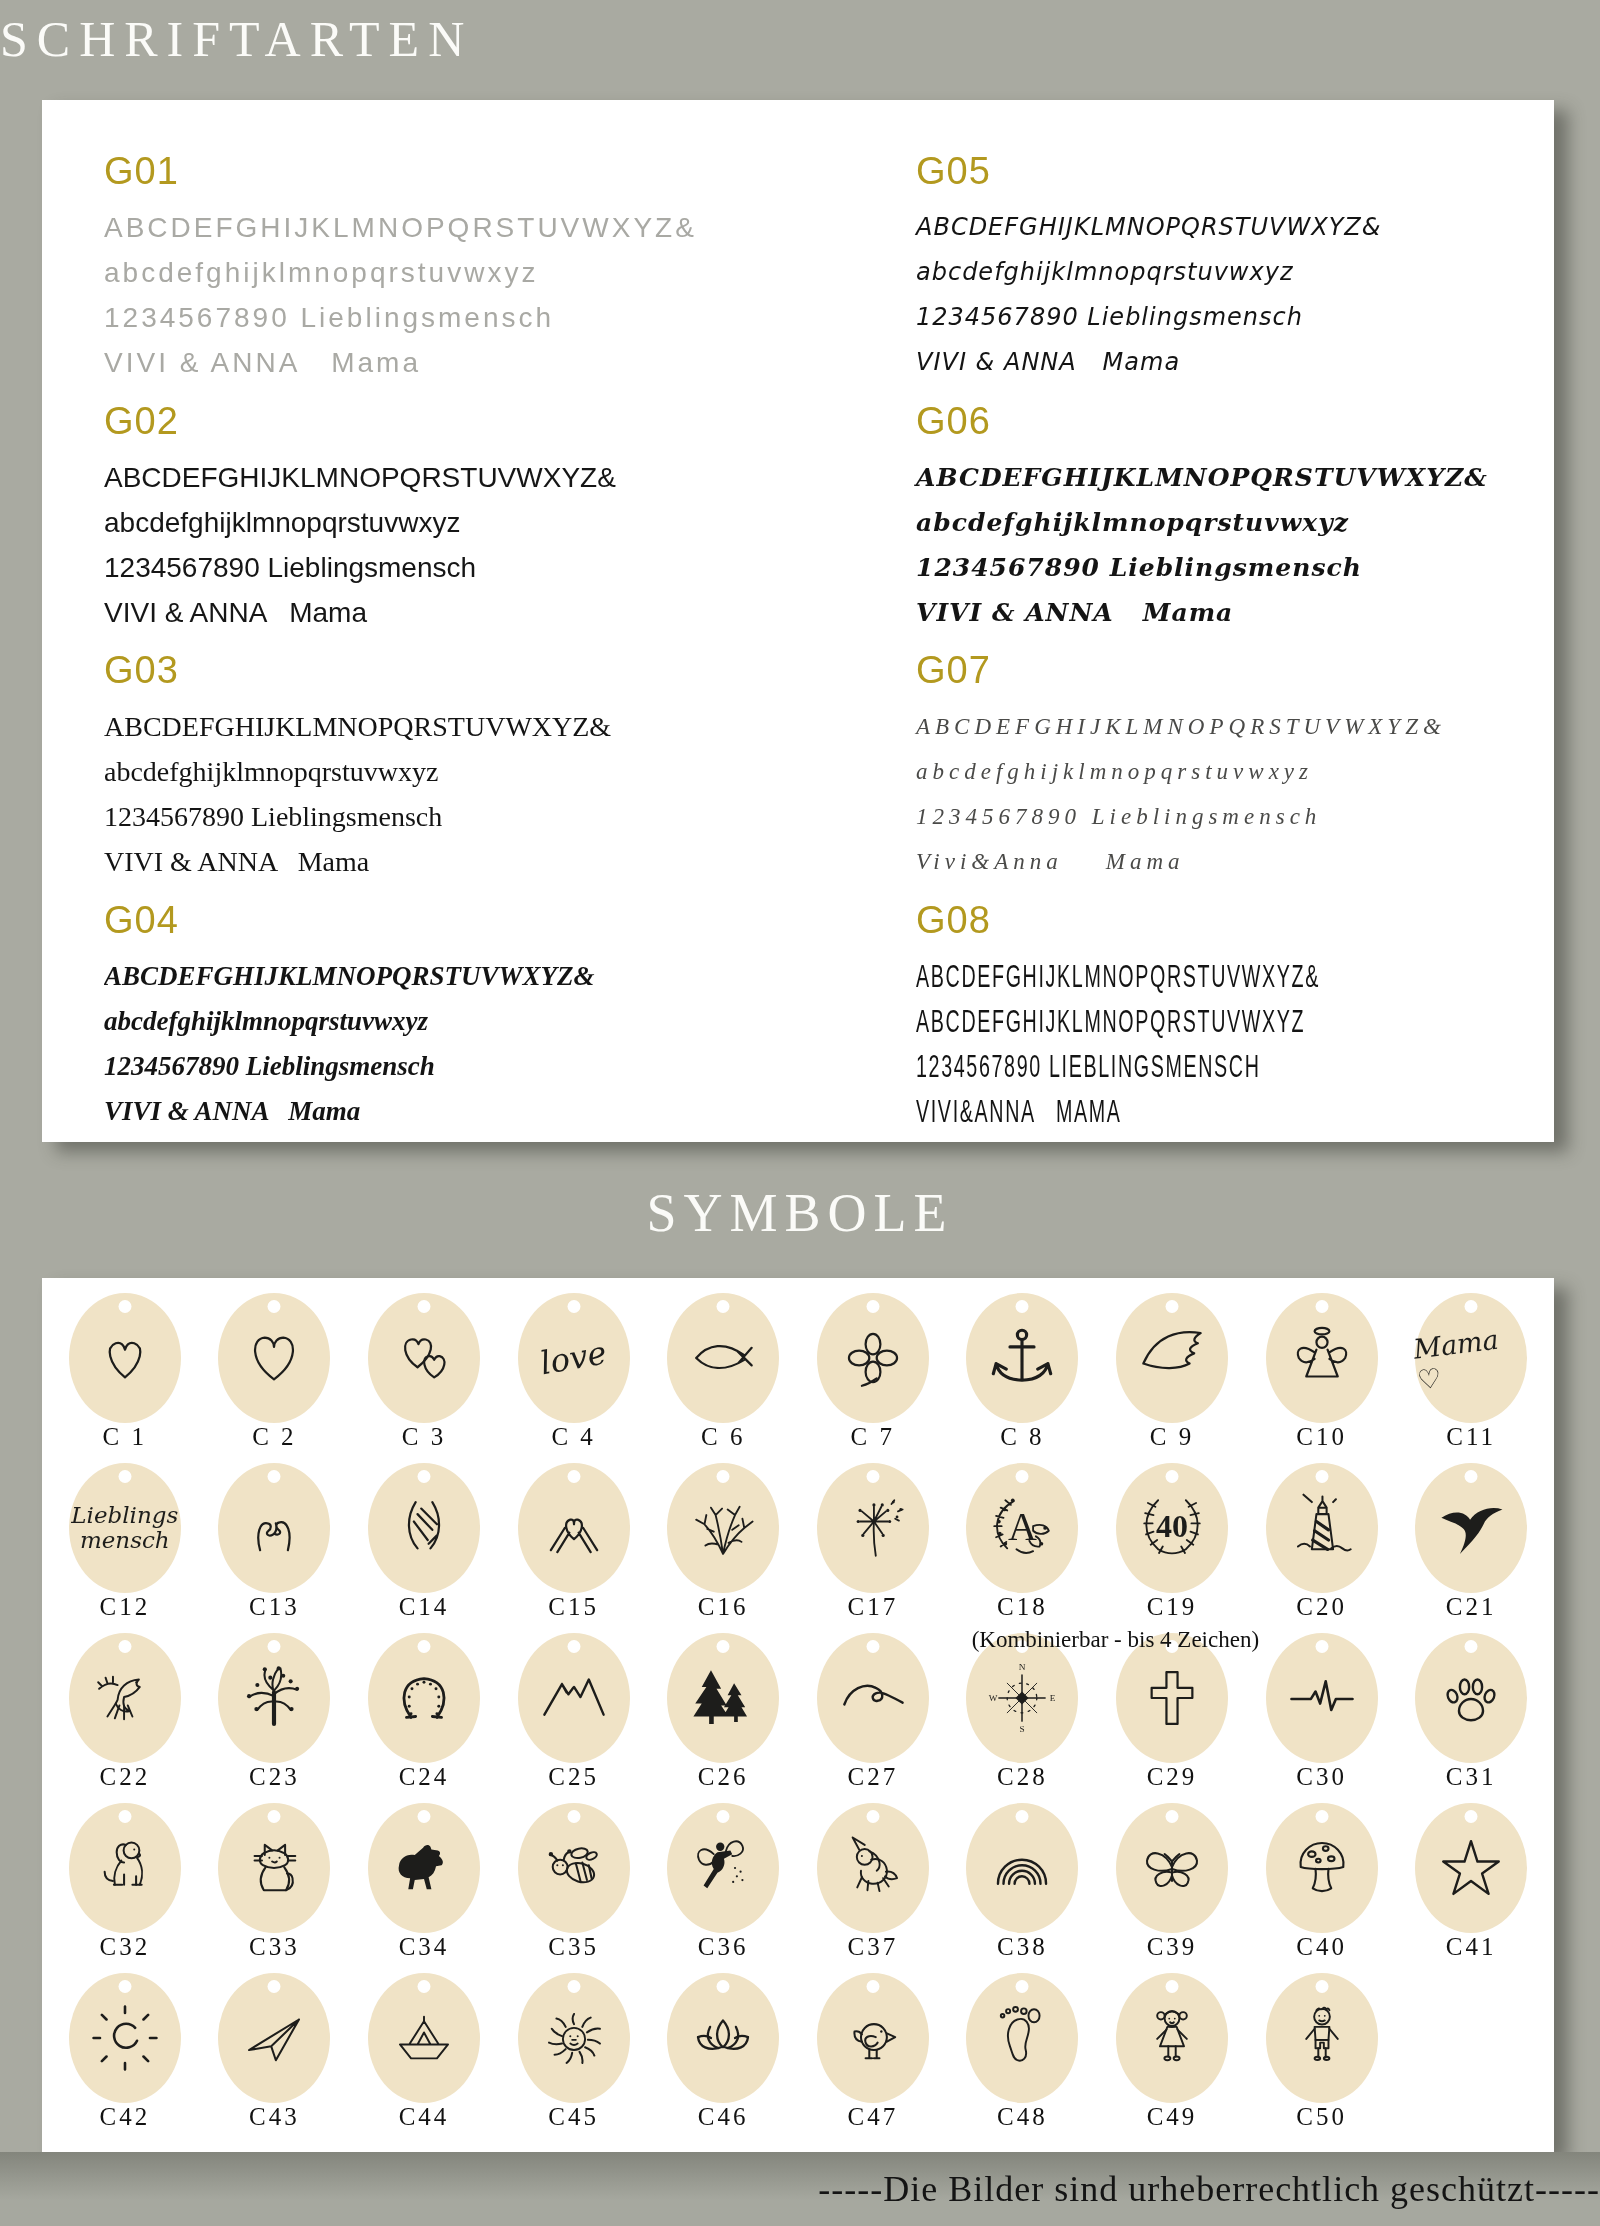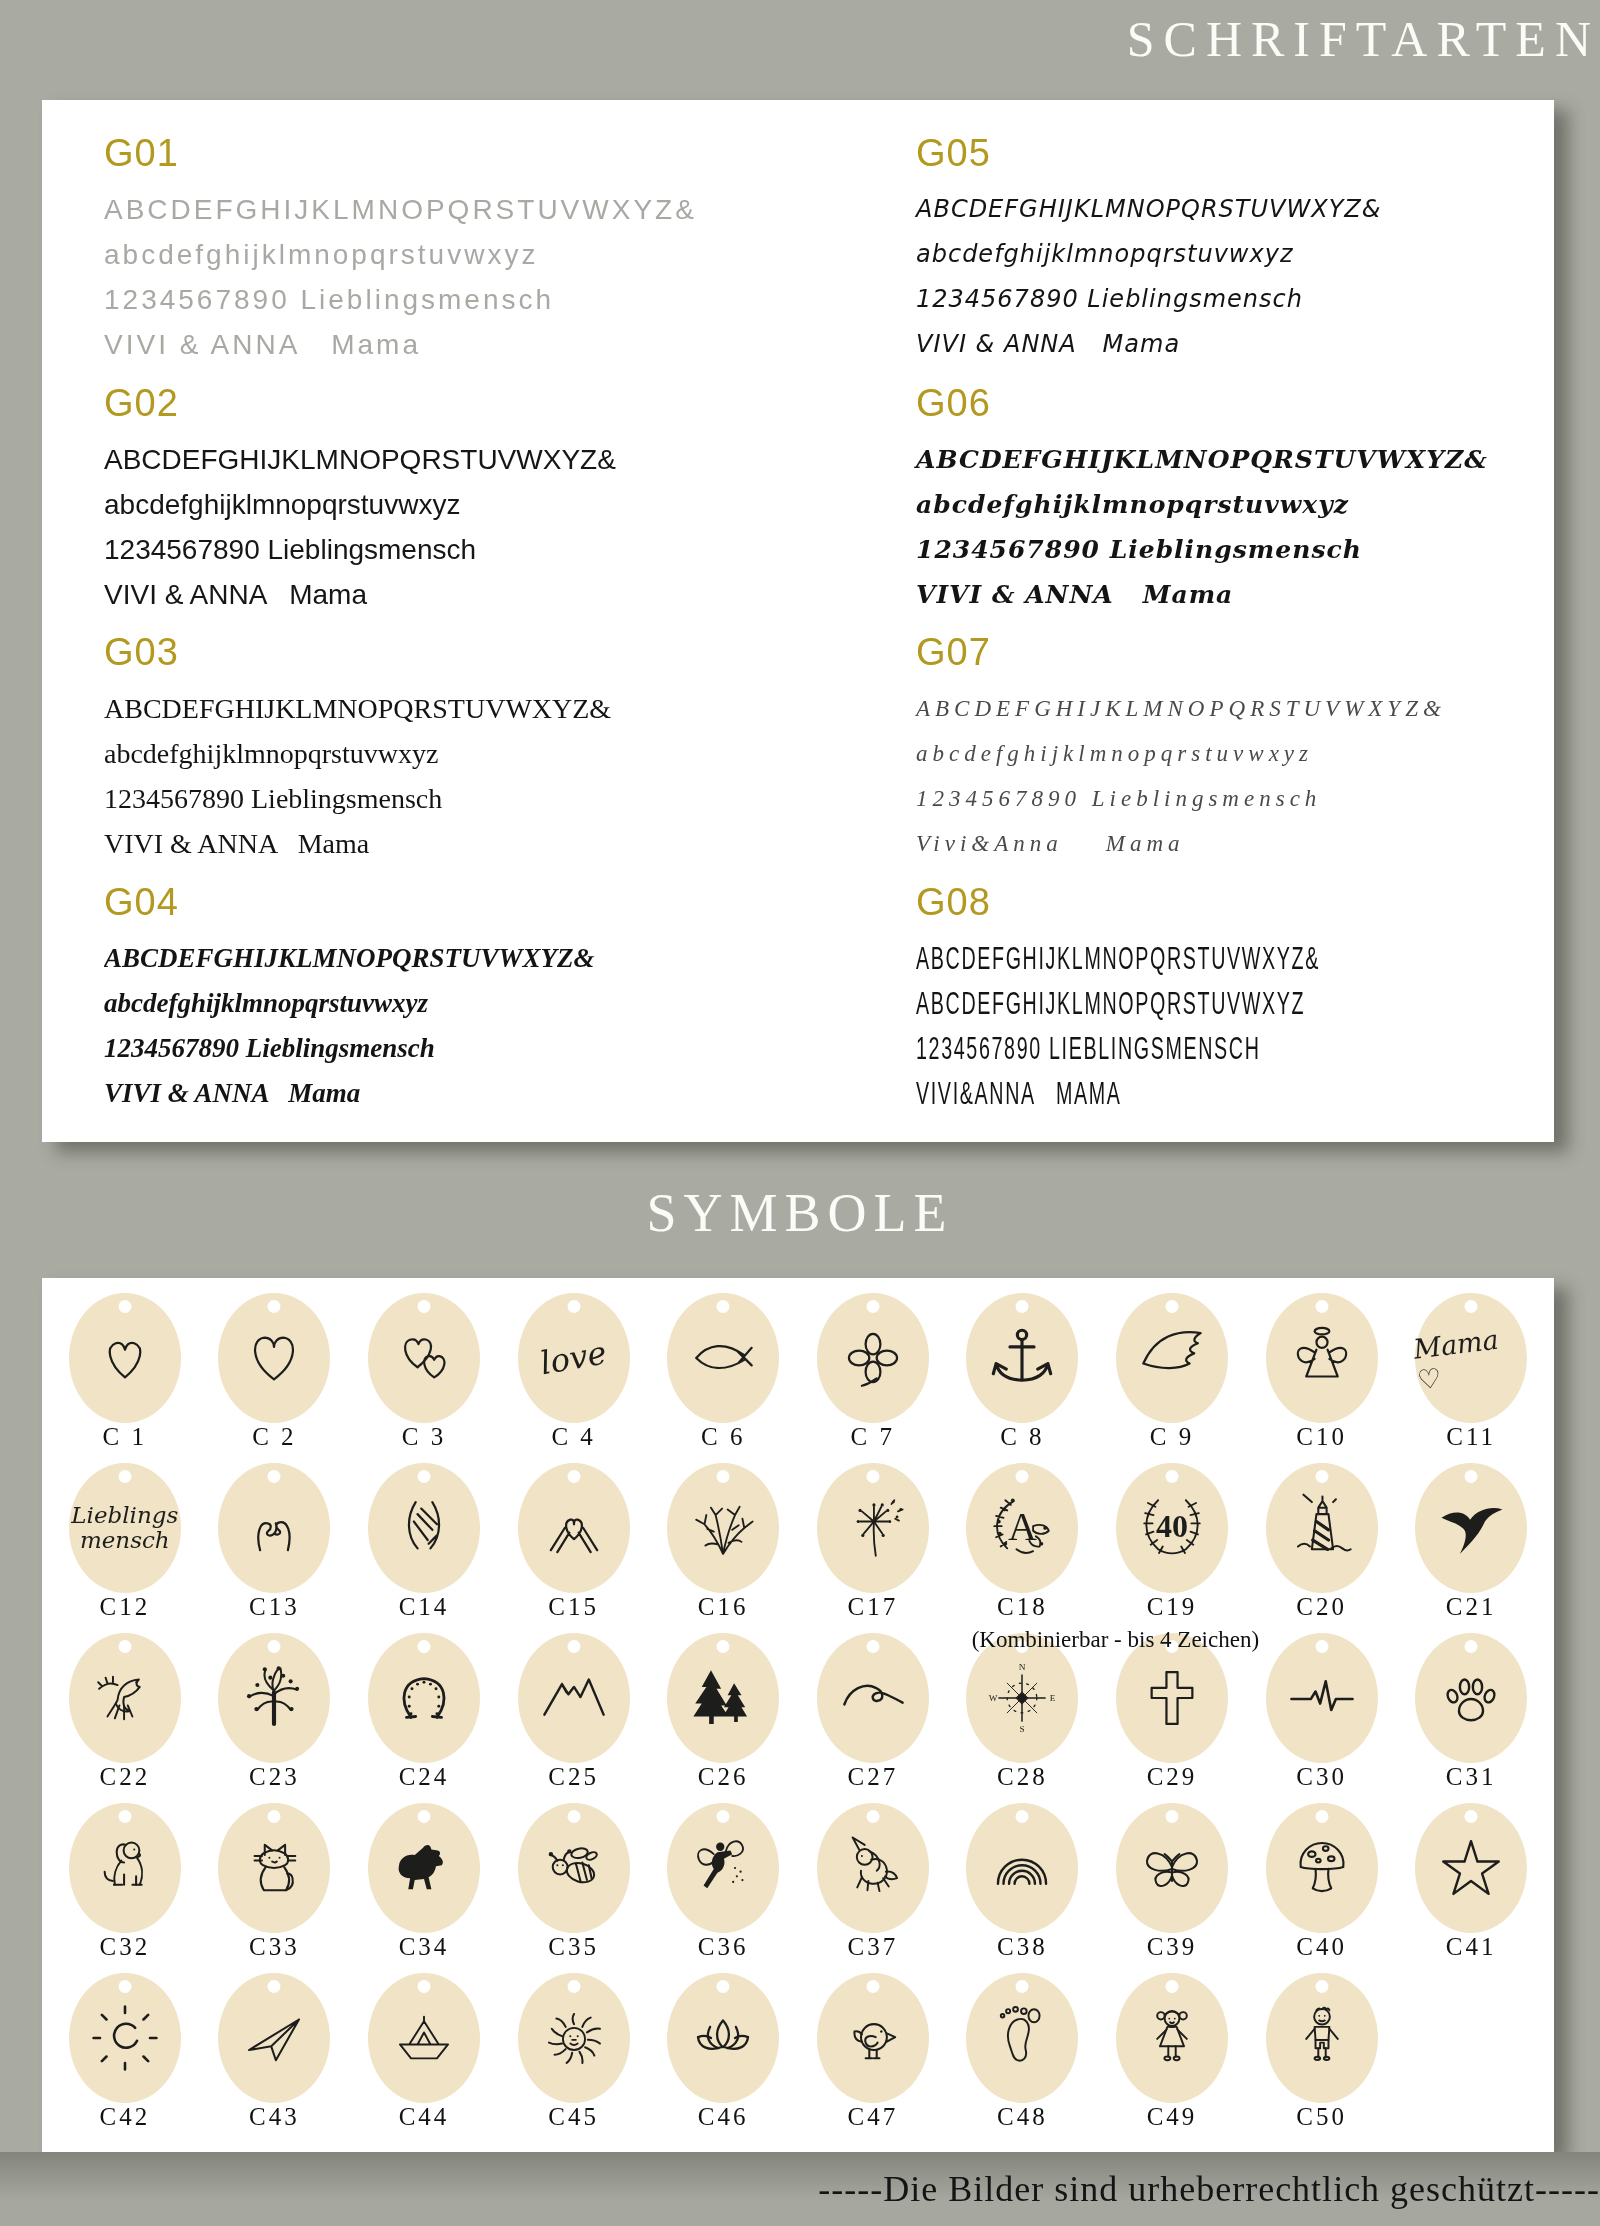--- a/index.html
+++ b/index.html
@@ -1,33 +1,33 @@
 <!DOCTYPE html>
 <html style="--accent: #b3991f; --tag: #f0e3c6; --pagebg: #a9aaa1; --ink: #1d1d1b;"><head>
 <meta charset="utf-8">
 <style>
   :root{ --accent:#b3991f; --tag:#f0e3c6; --ink:#1d1d1b; --pagebg:#a9aaa1; }
   *{box-sizing:border-box;}
   html,body{margin:0;padding:0;}
   body{width:1600px;height:2226px;position:relative;background:var(--pagebg);
        font-family:"Liberation Serif",serif;overflow:hidden;}
 
-  .page-title{position:absolute;top:10px;left:0;width:100%;text-align:right;
+  .page-title{position:absolute;top:10px;left:0;width:100%;text-align:left;
     color:#fbfbf8;font-size:50px;letter-spacing:9px;font-family:"Liberation Serif",serif;}
   .symbole-title{position:absolute;top:1182px;left:0;width:100%;text-align:center;
     color:#fbfbf8;font-size:54px;letter-spacing:7px;}
 
   .card{position:absolute;left:42px;width:1512px;background:#fff;
     box-shadow:14px 10px 16px rgba(45,47,40,.45);}
   .fonts-card{top:100px;height:1042px;display:grid;grid-template-columns:1fr 1fr;
     grid-auto-flow:column;grid-template-rows:repeat(4,1fr);padding:26px 10px 18px 62px;}
   .fblock{overflow:hidden;}
   .fblock:nth-child(n+5){padding-left:92px;}
   .flabel{color:var(--accent);font-family:"Liberation Sans",sans-serif;
-    font-size:38px;margin:6px 0 12px 0;letter-spacing:1px;}
+    font-size:38px;margin:24px 0 12px 0;letter-spacing:1px;}
   .fline{white-space:pre;line-height:45px;font-size:28px;color:#141414;}
 
   .fs-g01 .fline{font-family:"Liberation Sans",sans-serif;color:#a9a9a4;letter-spacing:3px;font-weight:300;}
   .fs-g02 .fline{font-family:"Liberation Sans",sans-serif;color:#161616;}
   .fs-g03 .fline{font-family:"Liberation Serif",serif;}
   .fs-g04 .fline{font-family:"Liberation Serif",serif;font-style:italic;font-weight:600;font-size:27px;}
   .fs-g05 .fline{font-family:"DejaVu Sans",cursive,sans-serif;font-style:italic;font-size:24px;letter-spacing:1px;}
   .fs-g06 .fline{font-family:"DejaVu Serif",serif;font-style:italic;font-weight:700;font-size:25px;letter-spacing:1px;}
   .fs-g07 .fline{font-family:"Liberation Serif",serif;font-style:italic;color:#4a4a48;font-size:23px;letter-spacing:5px;}
   .fs-g08 .fline{font-family:"Liberation Sans",sans-serif;font-size:24px;letter-spacing:2px;

